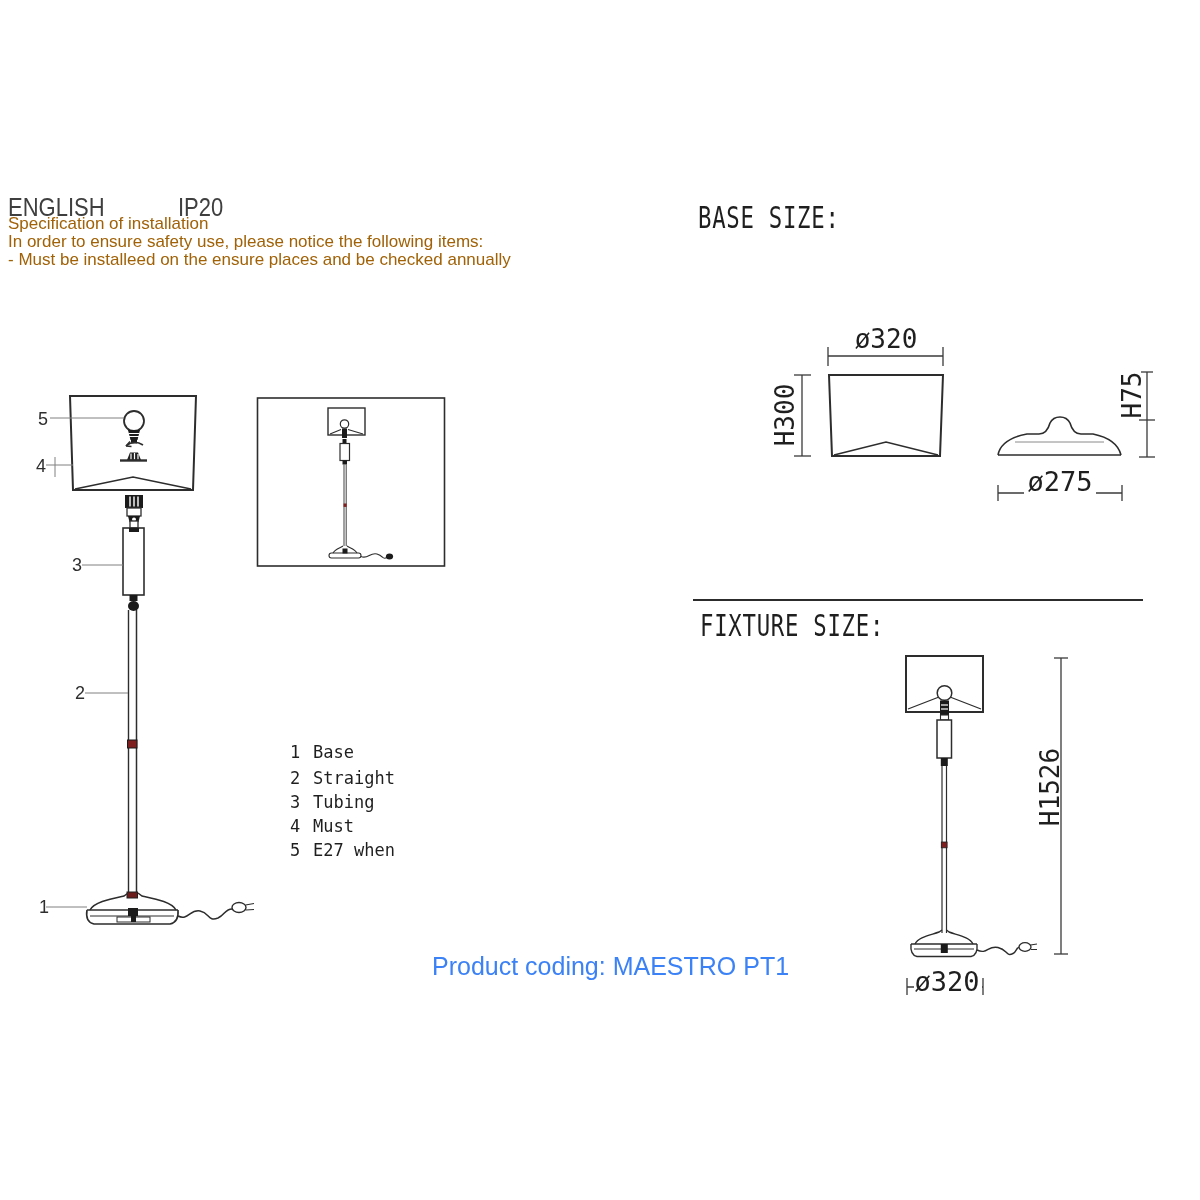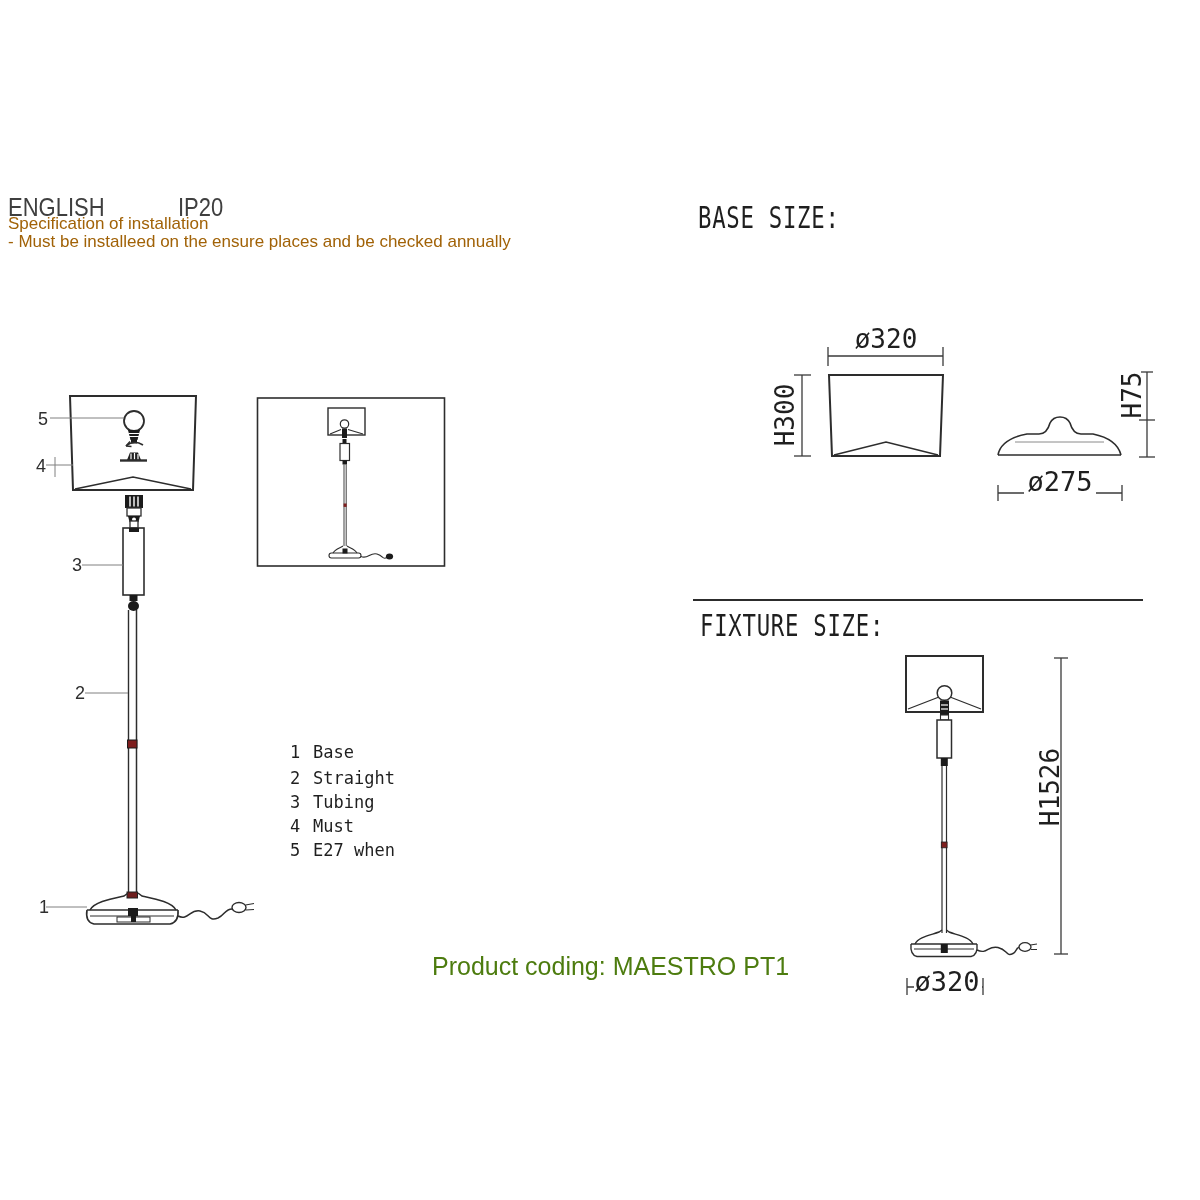--- a/index.html
+++ b/index.html
@@ -7,38 +7,39 @@
         font-family:"Liberation Sans",sans-serif;color:#3c3c3c;}
   .abs{position:absolute;}
   .sans-head{font-size:25px;color:#3f3f3f;transform:scaleX(.88);transform-origin:left top;white-space:nowrap;}
   .spec{font-size:17px;line-height:17.75px;color:#a16207;white-space:nowrap;}
   .cad-title{font-family:"DejaVu Sans Mono",monospace;font-size:31px;color:#1f1f1f;
              transform:scaleX(.72);transform-origin:left top;white-space:nowrap;letter-spacing:1px;}
   .parts{font-family:"DejaVu Sans Mono",monospace;font-size:17px;color:#1f1f1f;line-height:24px;}
   .parts .row{display:flex;}
   .parts .num{width:14px;}
   .parts .nm{margin-left:9px;white-space:nowrap;}
-  .prod{font-size:25px;color:#4d7c0f;white-space:nowrap;}
+  .prod{font-size:25px;color:#3b82f6;white-space:nowrap;}
   .divider{border-top:2px solid #2c2c2c;}
   svg{position:absolute;overflow:visible;}
   svg text{font-family:"DejaVu Sans Mono",monospace;fill:#1f1f1f;}
   .lbl{font-family:"Liberation Sans",sans-serif;font-size:18px;fill:#2e2e2e;}
   .dim{font-size:26px;}
   .dim27{font-size:27px;}
 </style>
 </head>
 <body>
 
 <div class="page">
 
   <div class="abs sans-head" style="left:8px;top:193px;">ENGLISH</div>
   <div class="abs sans-head" style="left:178px;top:193px;">IP20</div>
 
   <div class="abs spec" style="left:8px;top:215px;">
     <div>Specification of installation</div>
+    <div>In order to ensure safety use, please notice the following items:</div>
     <div>- Must be installeed on the ensure places and be checked annually</div>
   </div>
 
   <svg style="left:30px;top:388px;" width="260" height="560" viewBox="0 0 260 560">
     <g stroke="#2d2d2d" fill="none" stroke-width="1.5">
 
       <polygon points="40,8 166,8 163,102 43,102" fill="#fff" stroke-width="2"></polygon>
       <path d="M45,101 L103,89 L161,101"></path>
 
       <circle cx="104" cy="33" r="10" fill="#fff" stroke-width="1.8"></circle>

